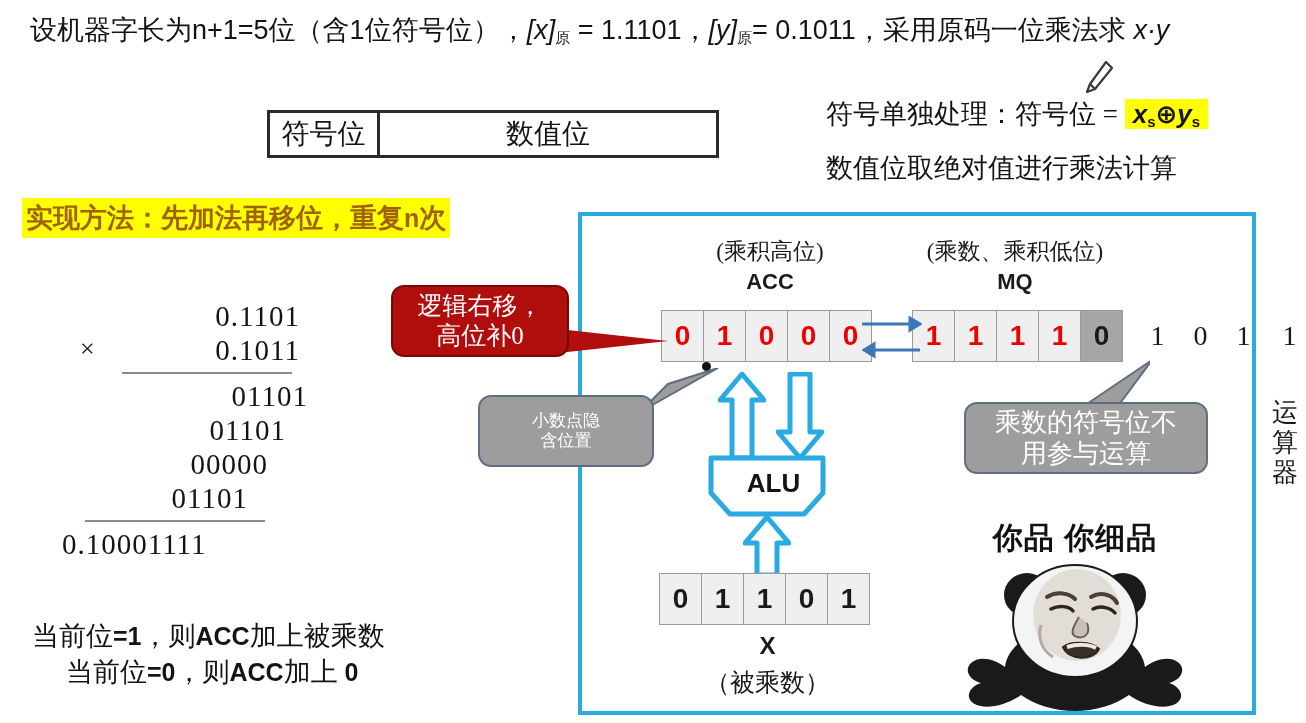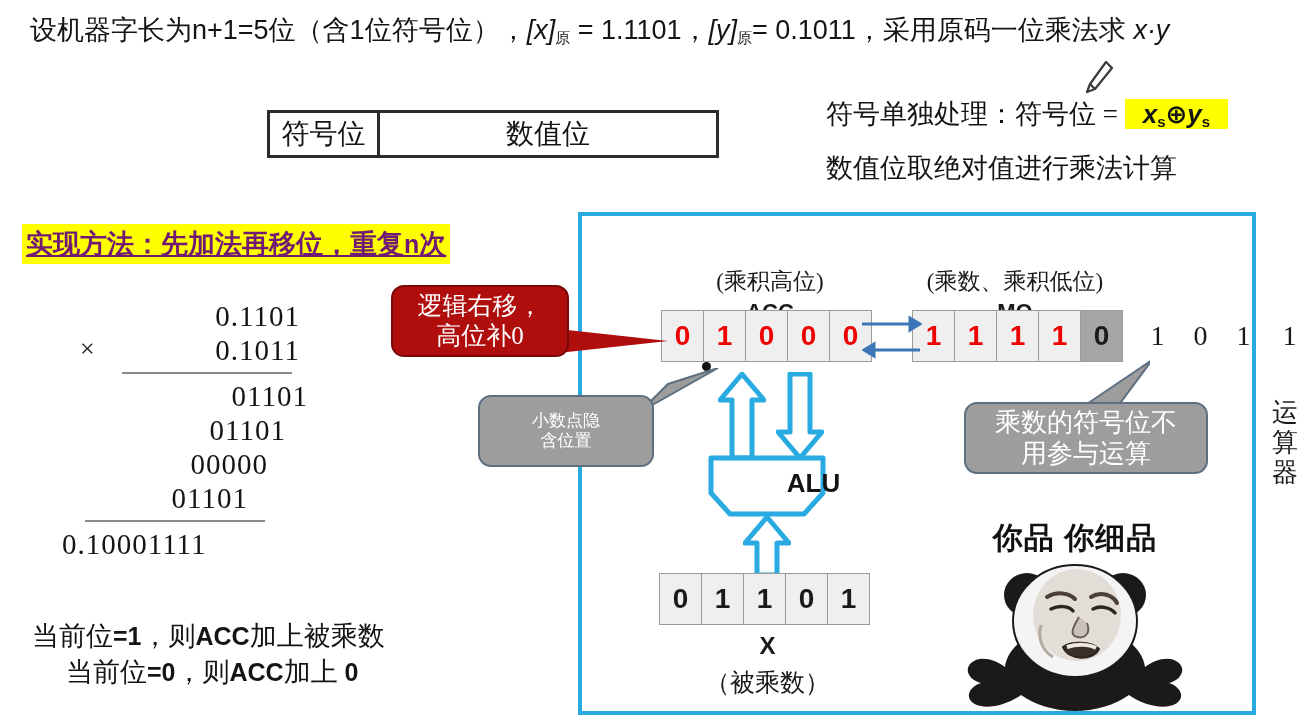--- a/index.html
+++ b/index.html
@@ -34,29 +34,29 @@
     font-size: 28px; color: #141414;
   }
   .bitbox .cell.sign { width: 110px; border-right: 3px solid #2b2b2b; }
   .bitbox .cell.val  { flex: 1; text-align: center; }
 
   
   .note1 { left: 826px; top: 96px; font-family: "Liberation Serif","DejaVu Serif",serif;
            font-size: 27px; color: #141414; white-space: nowrap; }
   .note2 { left: 826px; top: 150px; font-family: "Liberation Serif","DejaVu Serif",serif;
            font-size: 27px; color: #141414; white-space: nowrap; }
-  .hl-yellow { background: #ffff00; padding: 0 18px; font-weight: bold; font-style: italic;
+  .hl-yellow { background: #ffff00; padding: 0 8px; font-weight: bold; font-style: italic;
                font-family: "Liberation Sans","DejaVu Sans",sans-serif; font-size: 26px; }
   .hl-yellow .sub { font-style: normal; }
 
   
-  .method { left: 22px; top: 224px; background: #ffff00;
+  .method { left: 22px; top: 198px; background: #ffff00;
             font-family: "Liberation Serif","DejaVu Serif",serif;
-            font-size: 27px; color: #701a75; padding: 2px 4px; white-space: nowrap;
-            font-weight: 600; text-decoration: underline; }
+            font-size: 27px; color: #a16207; padding: 2px 4px; white-space: nowrap;
+            font-weight: 600; }
   .method .nm { font-family: "Liberation Sans","DejaVu Sans",sans-serif; font-weight: bold; font-size: 25px; }
 
   
   .longmul { left: 60px; top: 300px; width: 270px;
              font-family: "Liberation Serif","DejaVu Serif",serif;
              font-size: 29px; color: #141414; }
   .lm-row { height: 34px; position: relative; }
   .lm-num { position: absolute; right: 30px; letter-spacing: 1px; white-space: nowrap; }
   .lm-times { position: absolute; left: 20px; font-size: 26px; }
   .lm-rule { height: 2px; background: #8b8b8b; margin: 4px 0 6px 0; }
@@ -71,21 +71,21 @@
   .rules .l2 { margin-left: 34px; }
   .rules .en { font-family: "Liberation Sans","DejaVu Sans",sans-serif; font-weight: bold; font-size: 25px; }
 
   
   .panel { left: 578px; top: 212px; width: 678px; height: 503px;
            border: 4px solid #29ABE2; background: #ffffff; }
 
   
   .reghead { font-family: "Liberation Sans","DejaVu Sans",sans-serif;
              color: #1a1a1a; text-align: center; white-space: nowrap; }
-  .reghead .cn { font-family: "Liberation Serif","DejaVu Serif",serif; font-size: 23px; display:block;margin-top:30px; }
+  .reghead .cn { font-family: "Liberation Serif","DejaVu Serif",serif; font-size: 23px; display:block; }
   .reghead .en { font-size: 22px; font-weight: bold; display: block; margin-top: 2px; }
   .acc-head { left: 650px; top: 236px; width: 240px; }
   .mq-head  { left: 900px; top: 236px; width: 230px; }
 
   
   .regrow { display: flex; }
   .rc {
     width: 43px; height: 52px; border: 1px solid #9a9a9a;
     background: #efefef; display: flex; align-items: center; justify-content: center;
     font-family: "Liberation Sans","DejaVu Sans",sans-serif;
@@ -109,21 +109,21 @@
   .x-reg { left: 660px; top: 573px; }
   .x-lab { left: 660px; top: 632px; width: 215px; text-align: center;
            font-family: "Liberation Sans","DejaVu Sans",sans-serif;
            font-size: 24px; font-weight: bold; color: #1a1a1a; }
   .x-sub { left: 640px; top: 666px; width: 255px; text-align: center;
            font-family: "Liberation Serif","DejaVu Serif",serif;
            font-size: 25px; color: #1a1a1a; }
 
   
   .alu { left: 708px; top: 455px; width: 118px; height: 62px; }
-  .alu-text { left: 744px; top: 468px; width: 118px; text-align: center;
+  .alu-text { left: 704px; top: 468px; width: 118px; text-align: center;
               font-family: "Liberation Sans","DejaVu Sans",sans-serif;
               font-size: 26px; font-weight: bold; color: #141414; padding-left: 21px; }
 
   
   .callout {
     border-radius: 13px; color: #ffffff; text-align: center;
     font-family: "Liberation Serif","DejaVu Serif",serif;
     display: flex; align-items: center; justify-content: center; line-height: 1.2;
   }
   .callout-red { left: 391px; top: 285px; width: 178px; height: 72px;

